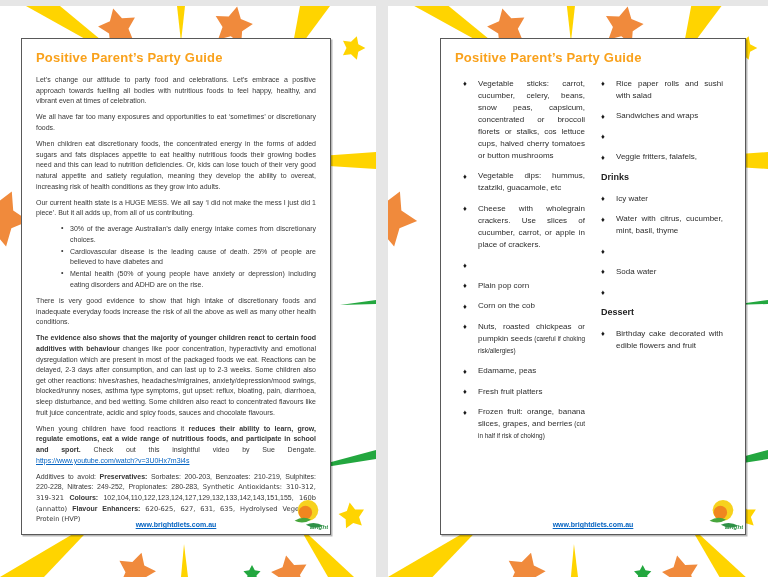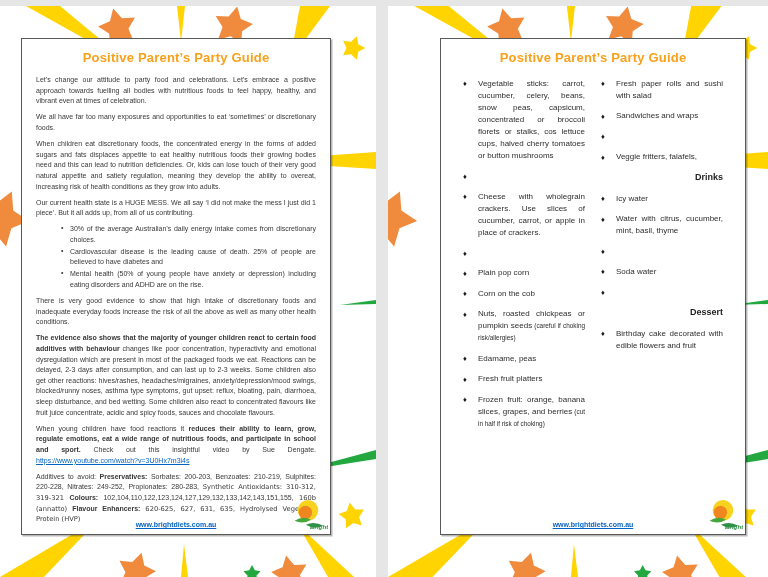--- a/index.html
+++ b/index.html
@@ -7,37 +7,37 @@
   .canvas{position:relative;width:768px;height:577px;background:#e6e6e6;}
   .slide{position:absolute;top:6px;bottom:0;background:#fff;overflow:hidden;}
   .slide-left{left:0;width:376px;}
   .slide-right{left:388px;width:380px;}
   .decor{position:absolute;left:0;top:0;width:100%;height:100%;}
   .pagebox{position:absolute;top:32px;height:495px;background:#fff;border:1px solid #595959;
            box-shadow:1.5px 1.5px 0 rgba(0,0,0,.28);}
   .slide-left .pagebox{left:21px;width:308px;}
   .slide-right .pagebox{left:52px;width:304px;}
   .content{position:absolute;left:0;top:0;right:0;bottom:0;padding:9px 14px 22px 14px;}
-  .title{margin:3px 0 9px;text-align:center;font-size:13px;line-height:1.15;color:#F9A11B;font-weight:bold;letter-spacing:.2px;}
+  .title{margin:3px 0 9px;text-align:left;font-size:13px;line-height:1.15;color:#F9A11B;font-weight:bold;letter-spacing:.2px;}
   
   #p1-body p{margin:0 0 5.5px;font-size:7px;line-height:1.52;text-align:justify;color:#373737;}
   #p1-body .b{font-weight:bold;}
   .alt{font-family:"DejaVu Sans",sans-serif;font-size:6.7px;}
   .lnk{color:#0563c1;text-decoration:underline;cursor:pointer;}
   ul.blist{margin:0 0 5.5px;padding:0 0 0 24px;list-style:none;}
   ul.blist li{position:relative;font-size:7px;line-height:1.5;text-align:justify;color:#373737;padding-left:10px;margin-bottom:1.5px;}
   ul.blist .bdot{position:absolute;left:1px;top:-1px;font-size:7px;}
   
   .cols{display:flex;gap:16px;padding:3px 8px 0 8px;}
   .col{flex:1;min-width:0;}
   .fitem{display:flex;margin-bottom:8.5px;font-size:8px;line-height:1.5;color:#2d2d2d;text-align:justify;}
   .dia{width:15px;flex:none;font-size:7.5px;padding-top:.5px;color:#1a1a1a;}
   .ftext{flex:1;}
   .small{font-size:6.4px;}
-  .colhead{text-align:right;font-weight:bold;font-size:9px;margin:4px 0 11px;color:#1f1f1f;}
+  .colhead{text-align:left;font-weight:bold;font-size:9px;margin:4px 0 11px;color:#1f1f1f;}
   
   .footer{position:absolute;left:0;right:0;bottom:6px;text-align:center;font-size:7px;font-weight:bold;}
   .footer a{color:#0563c1;text-decoration:underline;cursor:pointer;}
   .logo{position:absolute;right:2px;bottom:2px;width:38px;height:33px;}
   .hiddefs{position:absolute;width:0;height:0;}
 </style>
 </head>
 <body>
 
 <svg class="hiddefs" aria-hidden="true">
@@ -114,20 +114,21 @@
       <div class="content">
         <div class="title">Positive Parent’s Party Guide</div>
         <div class="cols">
           <div class="col" id="p2-col1">
               <div class="fitem">
                 <span class="dia">♦</span>
                 <span class="ftext">Vegetable sticks: carrot, cucumber, celery, beans, snow peas, capsicum, concentrated or broccoli florets or stalks, cos lettuce cups, halved cherry tomatoes or button mushrooms</span>
               </div>
               <div class="fitem">
                 <span class="dia">♦</span>
+                <span class="ftext">Vegetable dips: hummus, tzatziki, guacamole, etc</span>
               </div>
               <div class="fitem">
                 <span class="dia">♦</span>
                 <span class="ftext">Cheese with wholegrain crackers. Use slices of cucumber, carrot, or apple in place of crackers.</span>
               </div>
               <div class="fitem">
                 <span class="dia">♦</span>
               </div>
               <div class="fitem">
                 <span class="dia">♦</span>
@@ -150,21 +151,21 @@
                 <span class="ftext">Fresh fruit platters</span>
               </div>
               <div class="fitem">
                 <span class="dia">♦</span>
                 <span class="ftext">Frozen fruit: orange, banana slices, grapes, and berries<span class="small"> (cut in half if risk of choking)</span></span>
               </div>
             </div>
           <div class="col" id="p2-col2">
               <div class="fitem">
                 <span class="dia">♦</span>
-                <span class="ftext">Fresh paper rolls and sushi with salad</span>
+                <span class="ftext">Rice paper rolls and sushi with salad</span>
               </div>
               <div class="fitem">
                 <span class="dia">♦</span>
                 <span class="ftext">Sandwiches and wraps</span>
               </div>
               <div class="fitem">
                 <span class="dia">♦</span>
               </div>
               <div class="fitem">
                 <span class="dia">♦</span>

